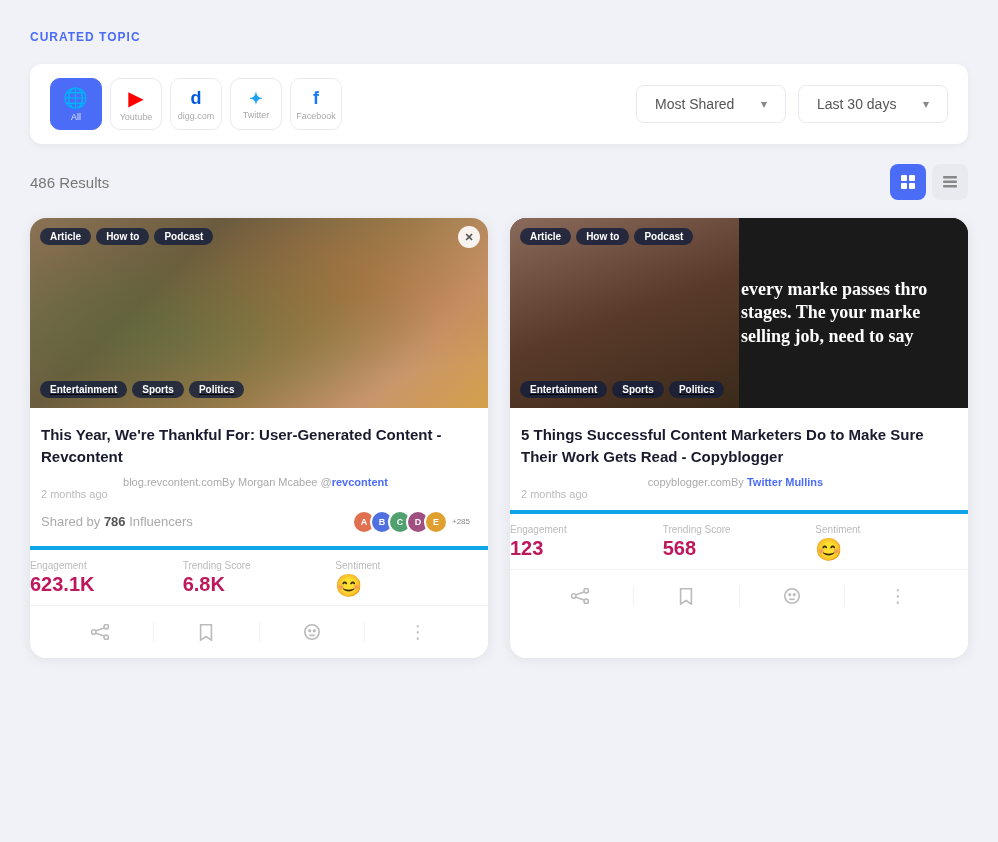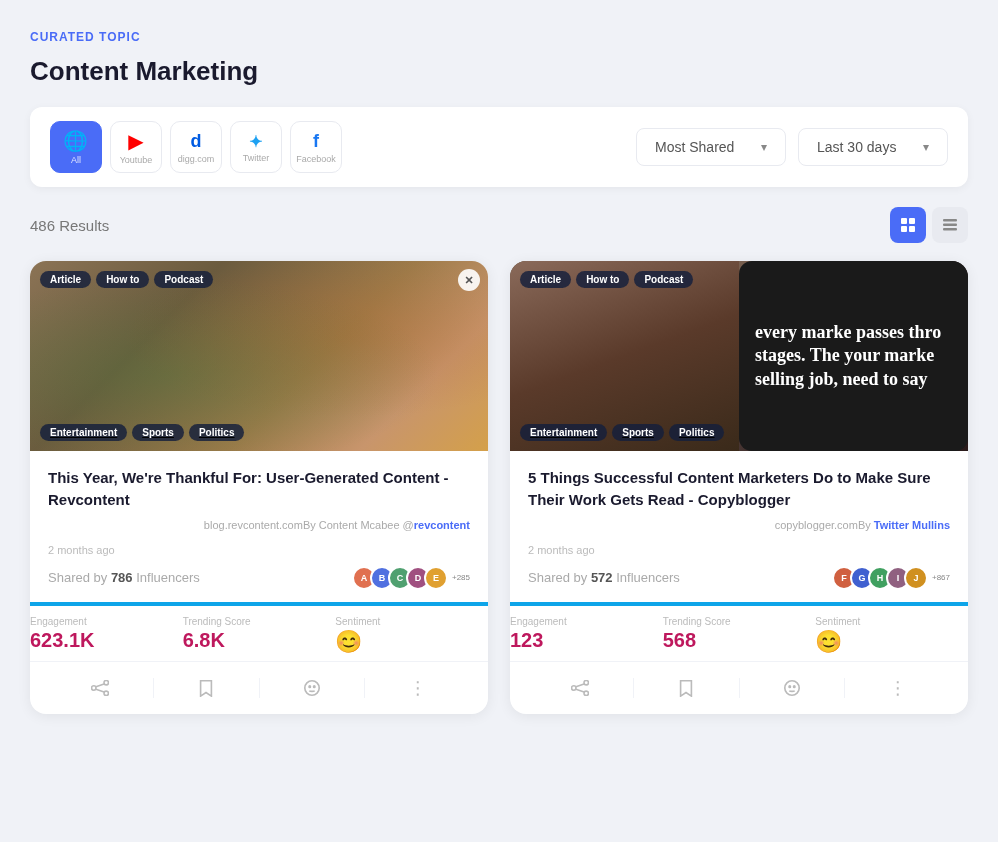--- a/index.html
+++ b/index.html
@@ -12,21 +12,21 @@
 
     .page-header {
       margin-bottom: 20px;
     }
     .curated-label {
       font-size: 12px;
       font-weight: 700;
       color: #4a6cf7;
       letter-spacing: 1px;
       text-transform: uppercase;
-      margin-bottom: 12px;
+      margin-bottom: 18px;
     }
     .page-title {
       font-size: 26px;
       font-weight: 700;
       color: #1a1a2e;
     }
 
     .toolbar {
       background: #fff;
       border-radius: 12px;
@@ -179,22 +179,21 @@
       width: 50%;
       height: 100%;
       background: linear-gradient(160deg, #8a6a5a, #5a3a2a, #3a2a1a);
     }
     .card-img-2-right {
       width: 50%;
       height: 100%;
       background: #1a1a1a;
       display: flex;
       align-items: center;
-      padding: 16px;
-      border-radius: 13px;
+      padding: 2px;
     }
     .card-img-2-text {
       color: #fff;
       font-size: 18px;
       font-weight: 800;
       line-height: 1.3;
       font-family: Georgia, serif;
     }
 
     .card-close-btn {
@@ -238,36 +237,36 @@
     .tag-bottom-row {
       position: absolute;
       bottom: 10px;
       left: 10px;
       display: flex;
       gap: 5px;
       text-decoration: underline;
     }
 
     .card-body {
-      padding: 16px 18px 0 18px;
+      padding: 16px 18px 0 11px;
     }
 
     .card-title {
       font-size: 15px;
       font-weight: 700;
       color: #1a1a2e;
       line-height: 1.45;
       margin-bottom: 8px;
     }
 
     .card-meta {
       display: flex;
-      justify-content: flex-end;
+      justify-content: center;
       align-items: flex-start;
-      margin-bottom: 13px;
+      margin-bottom: 0;
     }
     .card-source {
       font-size: 11px;
       color: #aaa;
     }
     .card-author {
       font-size: 11px;
       color: #aaa;
     }
     .card-author a {
@@ -375,21 +374,20 @@
       color: #bbb;
       font-size: 18px;
       cursor: pointer;
     }
   </style>
 </head>
 <body>
 
 <div class="page-header">
   <div class="curated-label">CURATED TOPIC</div>
-  <div class="page-title">Content Marketing</div>
 </div>
 
 <div class="toolbar">
   <div class="source-tabs">
 
     <div class="source-tab active">
       <span class="tab-icon" style="color:#fff; font-size:20px;">🌐</span>
       <span class="tab-label">All</span>
     </div>
 
@@ -462,21 +460,21 @@
         <span class="tag tag-dark">Sports</span>
         <span class="tag tag-dark">Politics</span>
       </div>
       <div class="card-close-btn">✕</div>
     </div>
     <div class="card-body">
       <div class="card-title">This Year, We're Thankful For: User-Generated Content - Revcontent</div>
       <div class="card-meta">
         <span class="card-source">blog.revcontent.com</span>
         <span class="card-author">
-          <span>By Content Mcabee @</span><a href="#">revcontent</a>
+          <span>By Morgan Mcabee @</span><a href="#">revcontent</a>
         </span>
       </div>
       <div class="card-time">2 months ago</div>
       <div class="shared-row">
         <div class="shared-text">
           Shared by <span>786</span> Influencers
         </div>
         <div class="avatar-stack">
           <div class="avatar" style="background:#e07050;">A</div>
           <div class="avatar" style="background:#5070e0;">B</div>
@@ -552,33 +550,20 @@
     </div>
     <div class="card-body">
       <div class="card-title">5 Things Successful Content Marketers Do to Make Sure Their Work Gets Read - Copyblogger</div>
       <div class="card-meta">
         <span class="card-source">copyblogger.com</span>
         <span class="card-author">
           <span>By </span><a href="#">Twitter Mullins</a>
         </span>
       </div>
       <div class="card-time">2 months ago</div>
-      <div class="shared-row">
-        <div class="shared-text">
-          Shared by <span>572</span> Influencers
-        </div>
-        <div class="avatar-stack">
-          <div class="avatar" style="background:#d06040;">F</div>
-          <div class="avatar" style="background:#4060d0;">G</div>
-          <div class="avatar" style="background:#40a060;">H</div>
-          <div class="avatar" style="background:#906080;">I</div>
-          <div class="avatar" style="background:#d09020;">J</div>
-          <span class="avatar-more">+867</span>
-        </div>
-      </div>
     </div>
     <div class="stats-row">
       <div class="stat-item">
         <div class="stat-label">Engagement</div>
         <div class="stat-value">123</div>
       </div>
       <div class="stat-item">
         <div class="stat-label">Trending Score</div>
         <div class="stat-value">568</div>
       </div>

